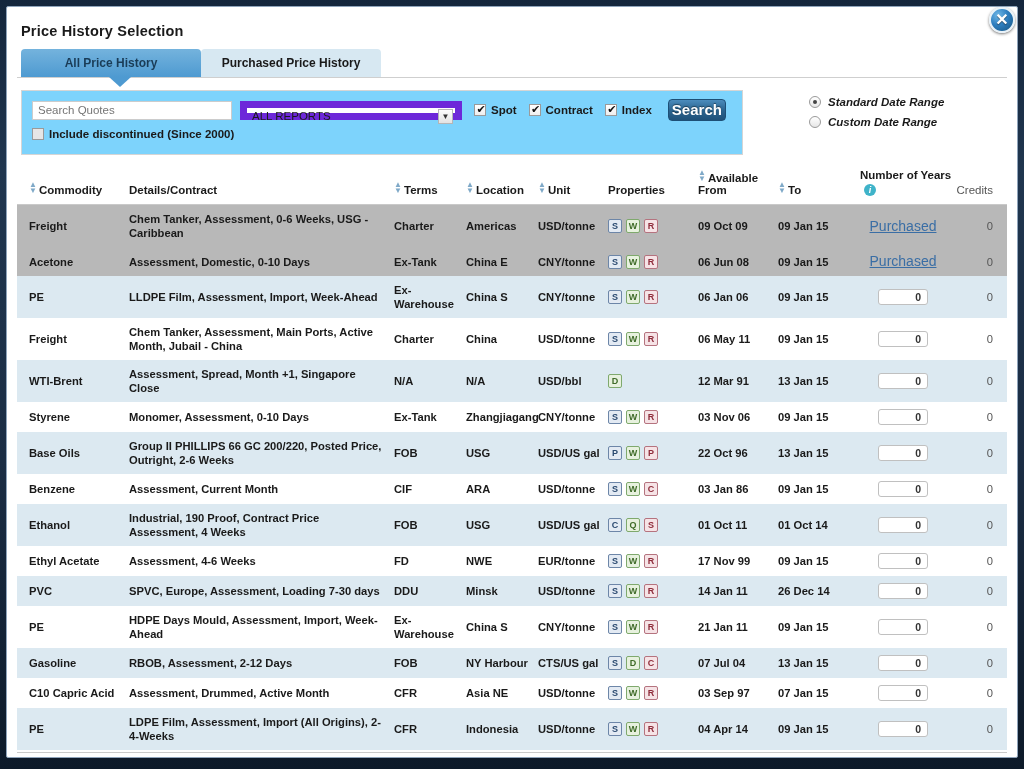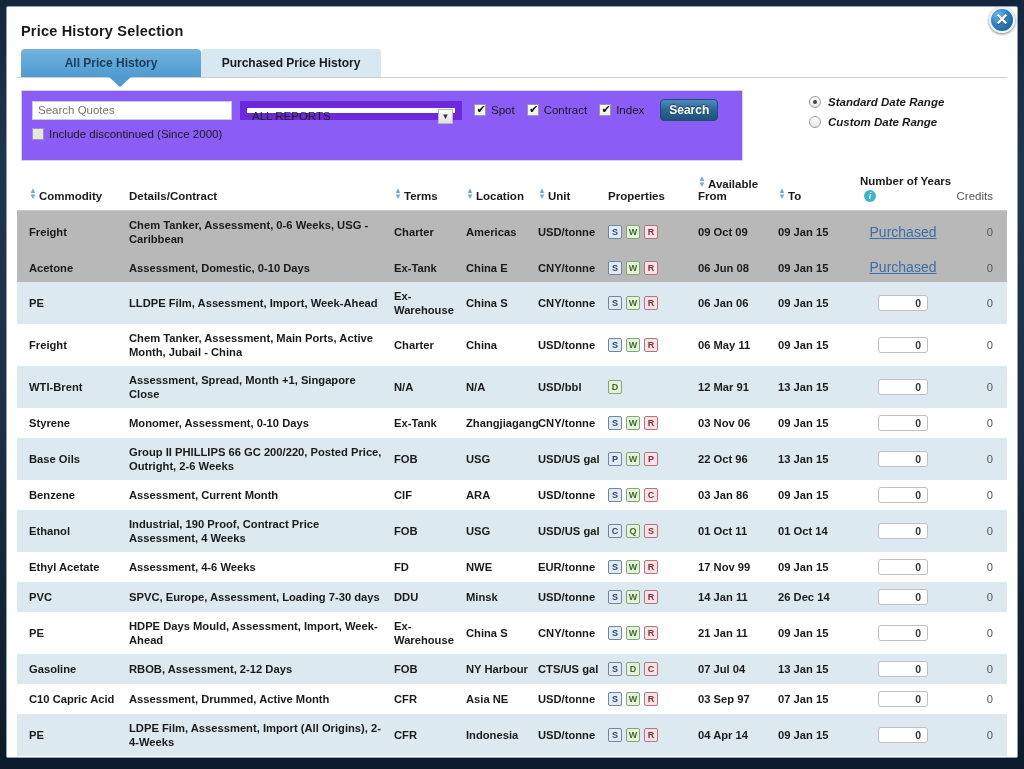--- a/index.html
+++ b/index.html
@@ -96,22 +96,22 @@
     margin: 0 10px 0 10px;
   }
 
   
   #searchbar-wrap {
     display: flex; align-items: flex-start;
     padding: 12px 14px 0 14px;
   }
   #searchbox {
     border: 1px solid #d5d5d5;
-    background: #8b5cf6;
-    padding: 8px 10px 20px 10px;
+    background: #7dd3fc;
+    padding: 8px 10px 14px 10px;
     width: 722px;
   }
   .srow { display: flex; align-items: center; }
   #search-input {
     width: 200px; height: 19px;
     border: 1px solid #cccccc;
     font-size: 11.5px; color: #8a8a8a;
     padding: 0 5px;
     font-family: "Liberation Sans", sans-serif;
     background:#fff;
@@ -142,30 +142,30 @@
     cursor: pointer;
     flex: none;
   }
   .cbx.checked::after {
     content: "✔";
     position: absolute; left: 0px; top: -3px;
     font-size: 11px; color: #111; line-height: 14px;
     width: 12px; text-align:center;
   }
   .cbx-label {
-    font-size: 11.5px; font-weight: normal; color:#1a1a1a;
+    font-size: 11.5px; font-weight: bold; color:#1a1a1a;
     margin-left: 5px; white-space: nowrap;
   }
   #search-btn {
     margin-left: 16px;
     width: 58px; height: 22px;
     border: 1px solid #1d4f76;
     border-radius: 4px;
     background: linear-gradient(180deg,#4b8cbd 0%, #2c6590 50%, #1f5179 100%);
-    color: #ffffff; font-size: 12px; font-weight: bold;
+    color: #ffffff; font-size: 15px; font-weight: bold;
     text-align: center; line-height: 20px;
     text-shadow: 0 -1px 1px rgba(0,0,0,.45);
     cursor: pointer;
   }
   #disc-row { margin-top: 7px; display: flex; align-items: center; }
   #disc-row .cbx { background:#e6e6e6; }
 
   
   #daterange {
     margin-left: 66px;

